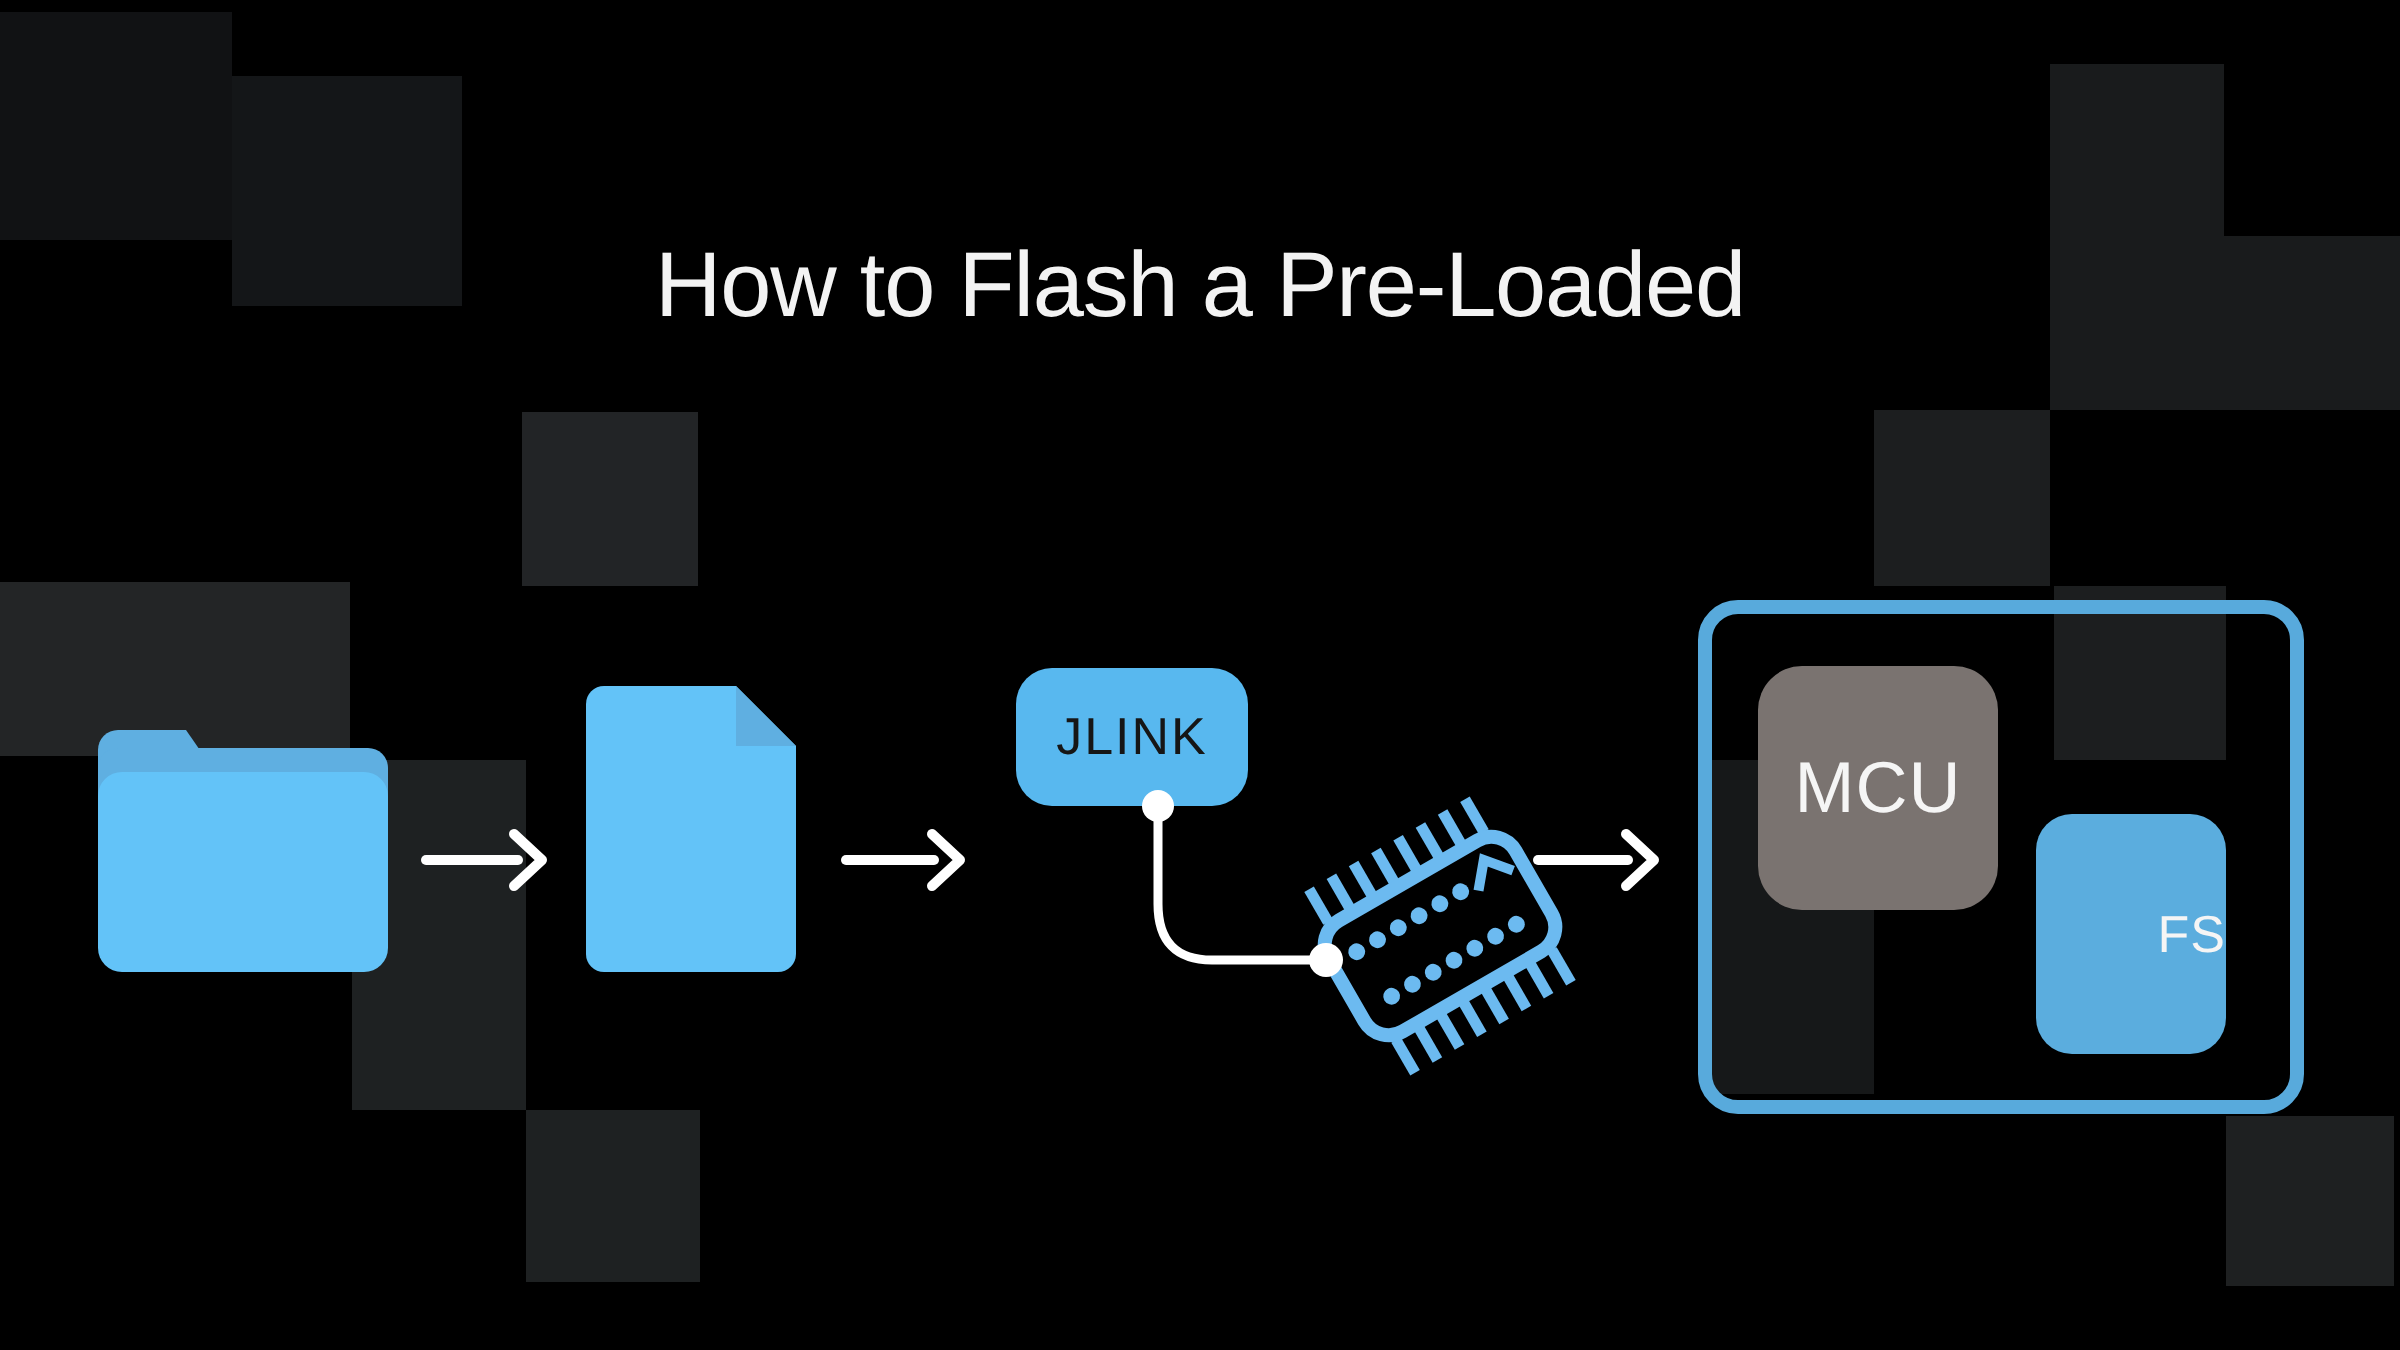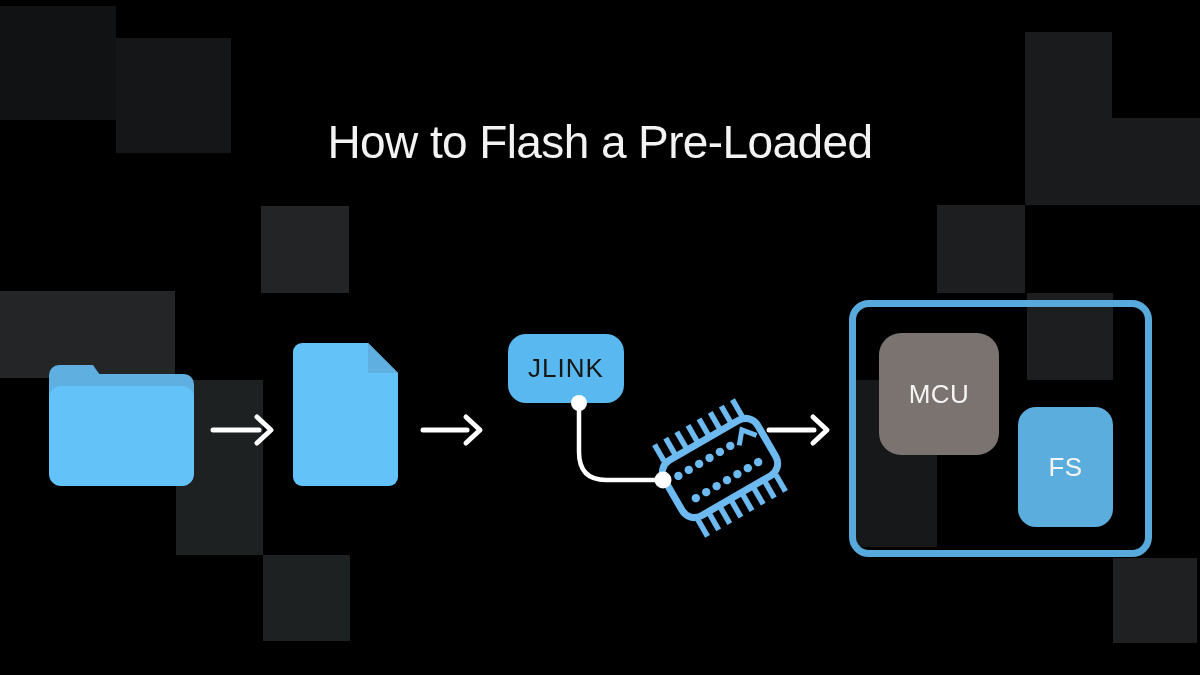--- a/index.html
+++ b/index.html
@@ -27,23 +27,23 @@
              clip-path:polygon(0 0,100% 100%,0 100%);}
   
   .jlink{position:absolute;left:508px;top:334px;width:116px;height:69px;background:#58b8ef;
          border-radius:18px;display:flex;align-items:center;justify-content:center;z-index:2;
          color:#161616;font-size:26px;font-weight:500;letter-spacing:1px;}
   
   .device{position:absolute;left:849px;top:300px;width:303px;height:257px;z-index:2;
           border:7px solid #58aadc;border-radius:20px;box-sizing:border-box;background:transparent;}
   .mcu{position:absolute;left:23px;top:26px;width:120px;height:122px;background:#7a7370;
        border-radius:22px;display:flex;align-items:center;justify-content:center;
-       color:#f5f5f5;font-size:26px;letter-spacing:0.5px;}
+       color:#f5f5f5;font-size:36px;letter-spacing:0.5px;}
   .fs{position:absolute;left:162px;top:100px;width:95px;height:120px;background:#5badde;
-      border-radius:18px;display:flex;align-items:center;justify-content:center;
+      border-radius:18px;display:flex;align-items:center;justify-content:flex-end;
       color:#f5f5f5;font-size:26px;letter-spacing:0.5px;}
   
   #overlay{position:absolute;inset:0;z-index:3;pointer-events:none;}
 </style>
 </head>
 <body>
 
 <div id="canvas">
 
   <div id="bg-squares">

